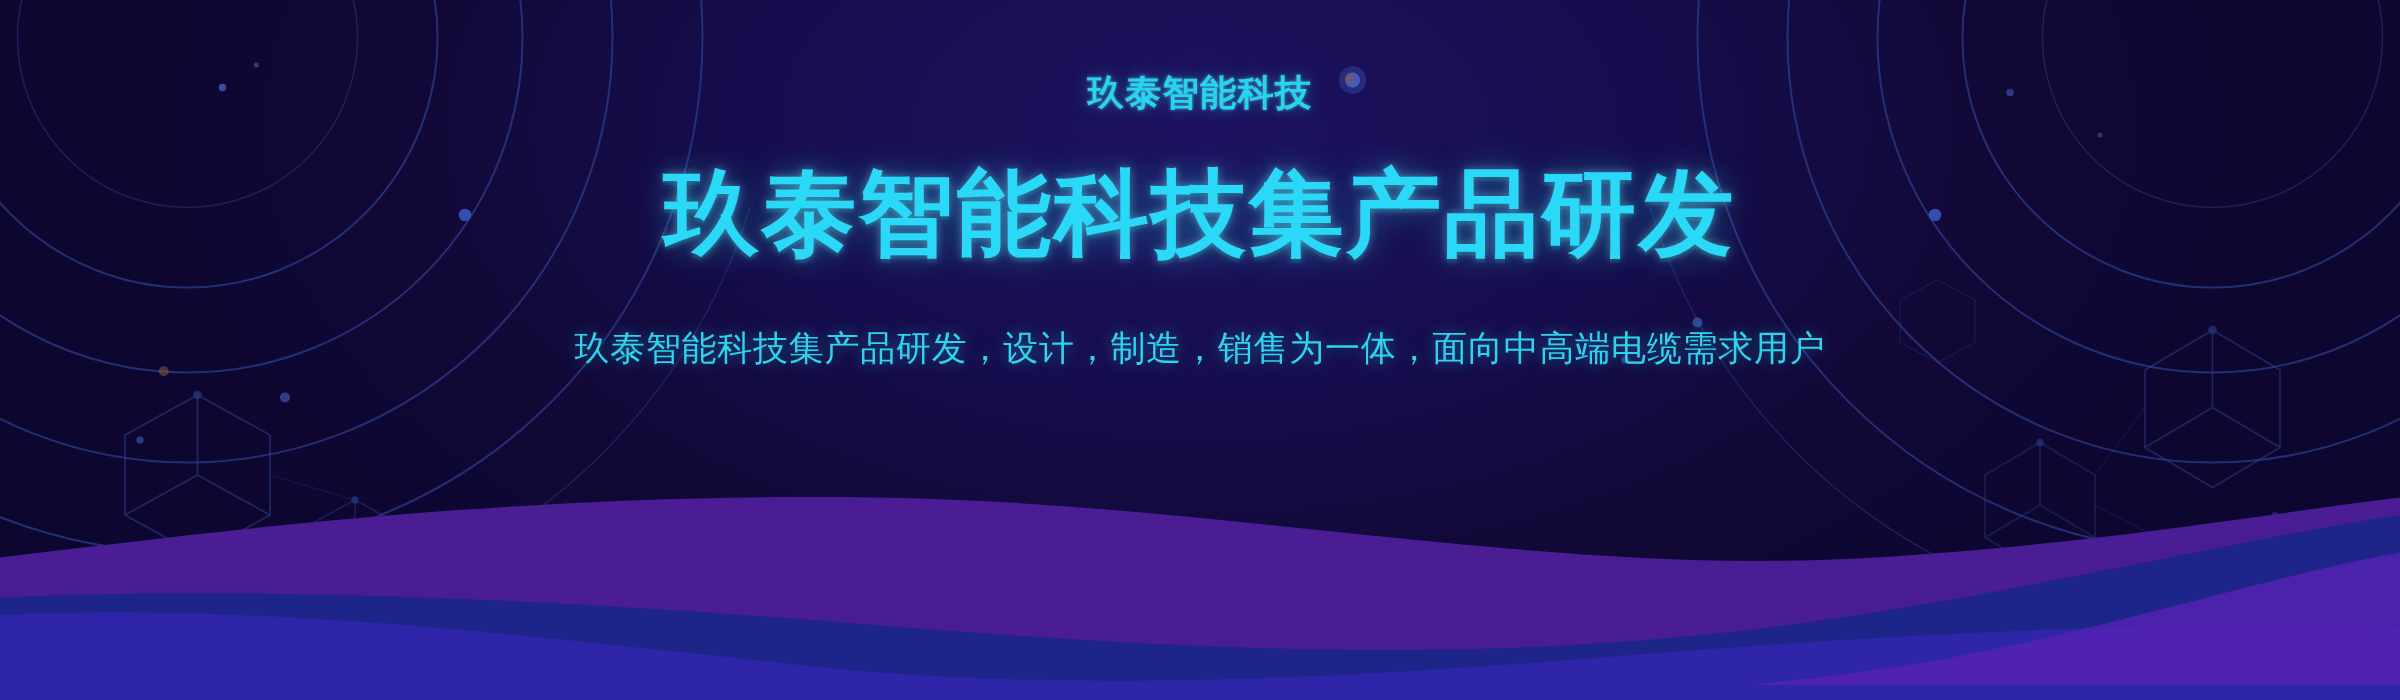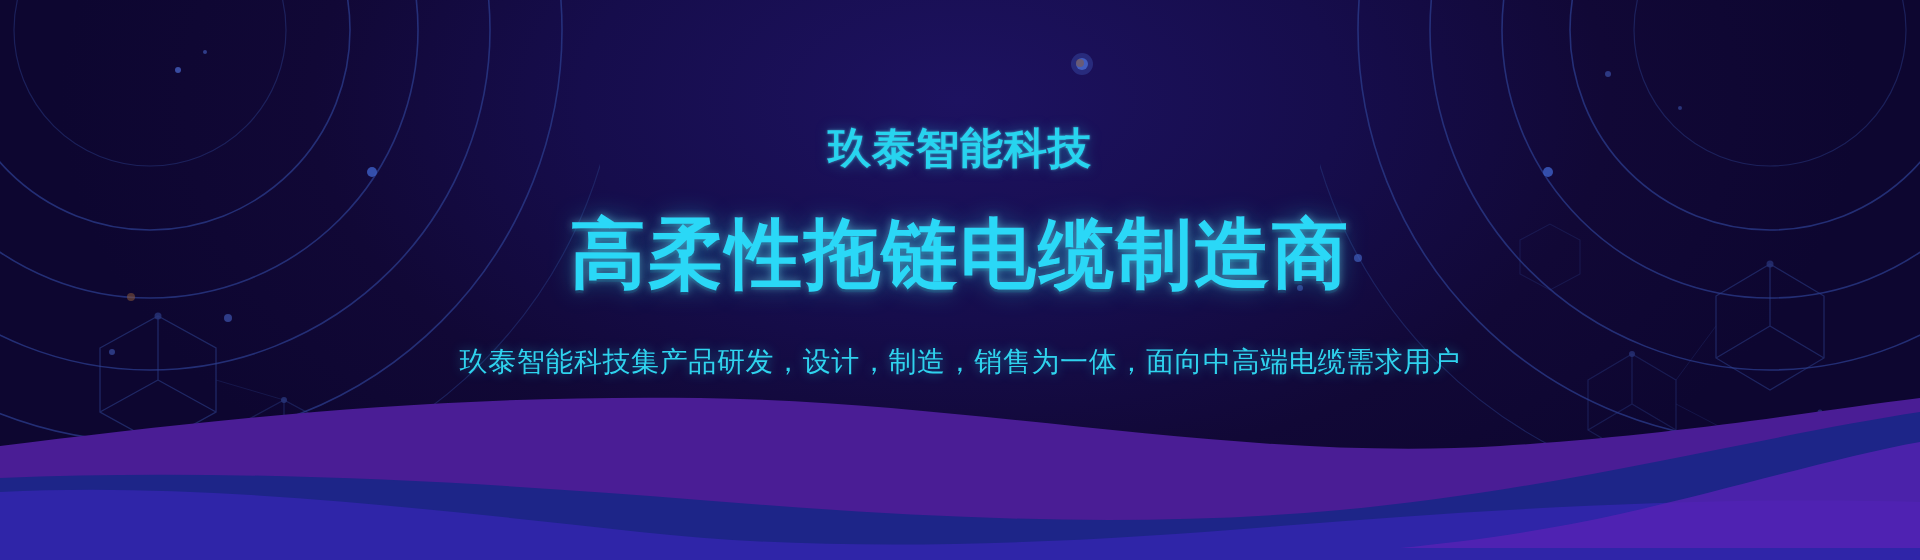--- a/index.html
+++ b/index.html
@@ -36,22 +36,22 @@
   
   #content {
     position:absolute; left:0; top:0;
     width:1920px; height:560px;
     display:flex; flex-direction:column;
     align-items:center;
     z-index:5;
   }
 
   #eyebrow {
-    margin-top:120px;
-    font-size:43px;
+    margin-top:55px;
+    font-size:29px;
     font-weight:bold;
     letter-spacing:1px;
     color:#27d4ef;
     text-shadow:0 0 14px rgba(34,211,238,.40), 0 0 3px rgba(120,240,255,.55);
     white-space:nowrap;
   }
 
   #headline {
     margin-top:26px;
     font-size:76px;
@@ -194,17 +194,17 @@
     <path d="M0 142 C 200 132, 420 158, 640 182
              C 840 204, 1060 194, 1280 176
              C 1500 158, 1720 146, 1920 152 L1920 210 L0 210 Z" fill="#2f25a8"></path>
 
     <path d="M1920 92 C 1840 106, 1720 142, 1620 164
              C 1540 182, 1460 192, 1400 198 L1920 198 Z" fill="#5b21b6" opacity=".75"></path>
   </svg>
 
   <div id="content">
     <div id="eyebrow">玖泰智能科技</div>
-    <h1 id="headline">高柔性拖链电缆制造商</h1>
+    <h1 id="headline">玖泰智能科技集产品研发</h1>
     <div id="subline">玖泰智能科技集产品研发，设计，制造，销售为一体，面向中高端电缆需求用户</div>
   </div>
 
 </div>
 
 </body></html>

